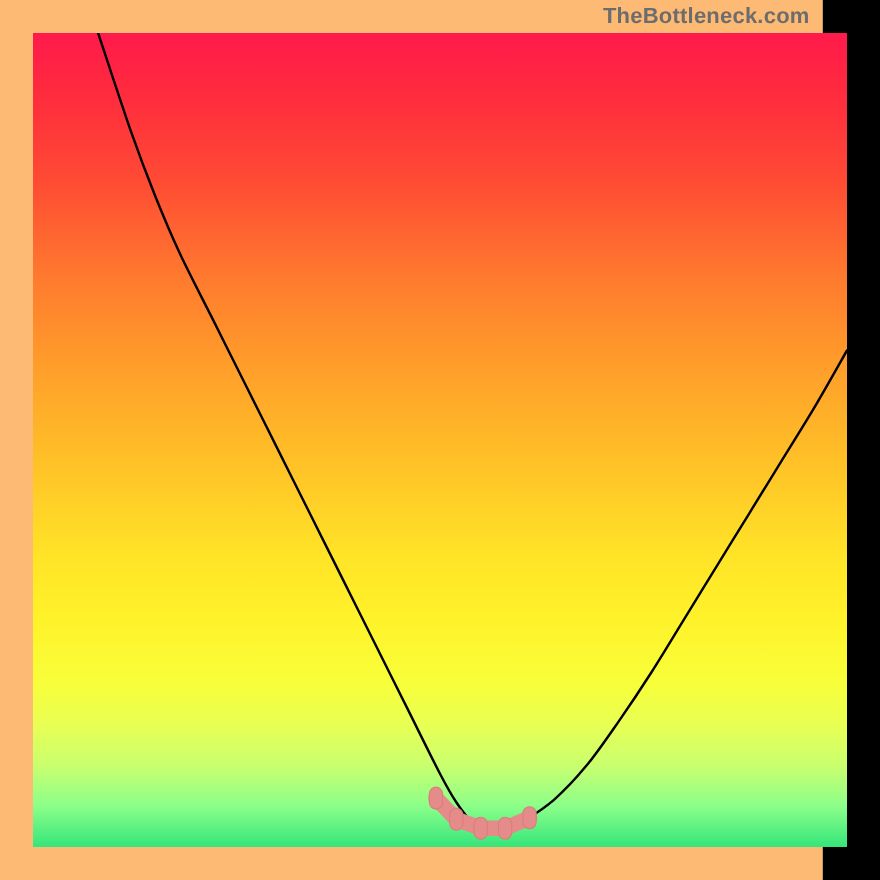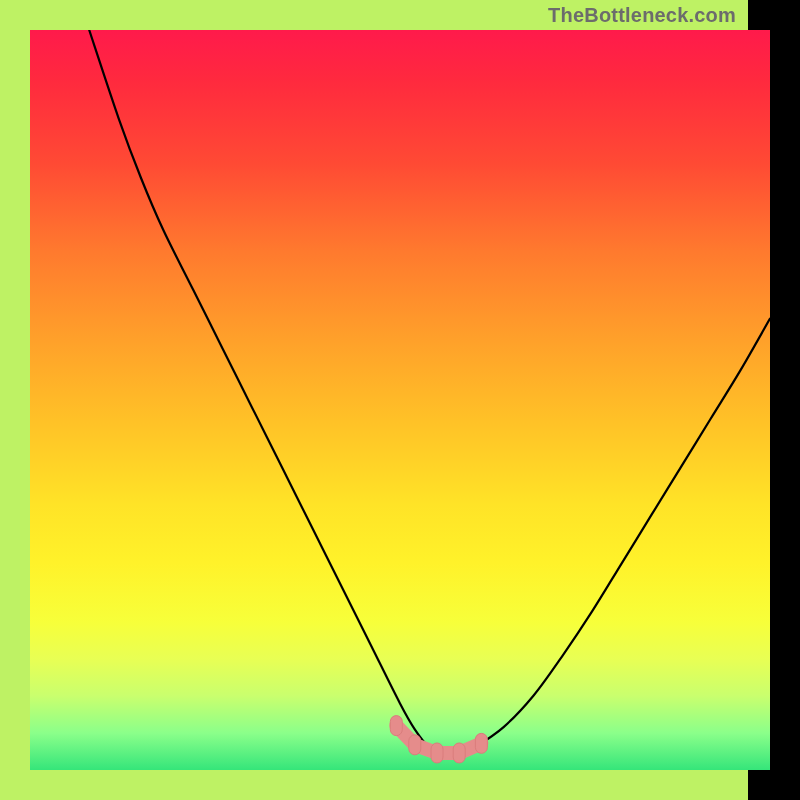--- a/index.html
+++ b/index.html
@@ -7,21 +7,21 @@
     padding: 0;
     width: 800px;
     height: 800px;
     background: #000;
     overflow: hidden;
   }
   .stage {
     position: relative;
     width: 748px;
     height: 800px;
-    background: #bef264;
+    background: #fdba74;
   }
   .plot-area {
     position: absolute;
     left: 30px;
     top: 30px;
     width: 740px;
     height: 740px;
     overflow: hidden;
     
     background: linear-gradient(

